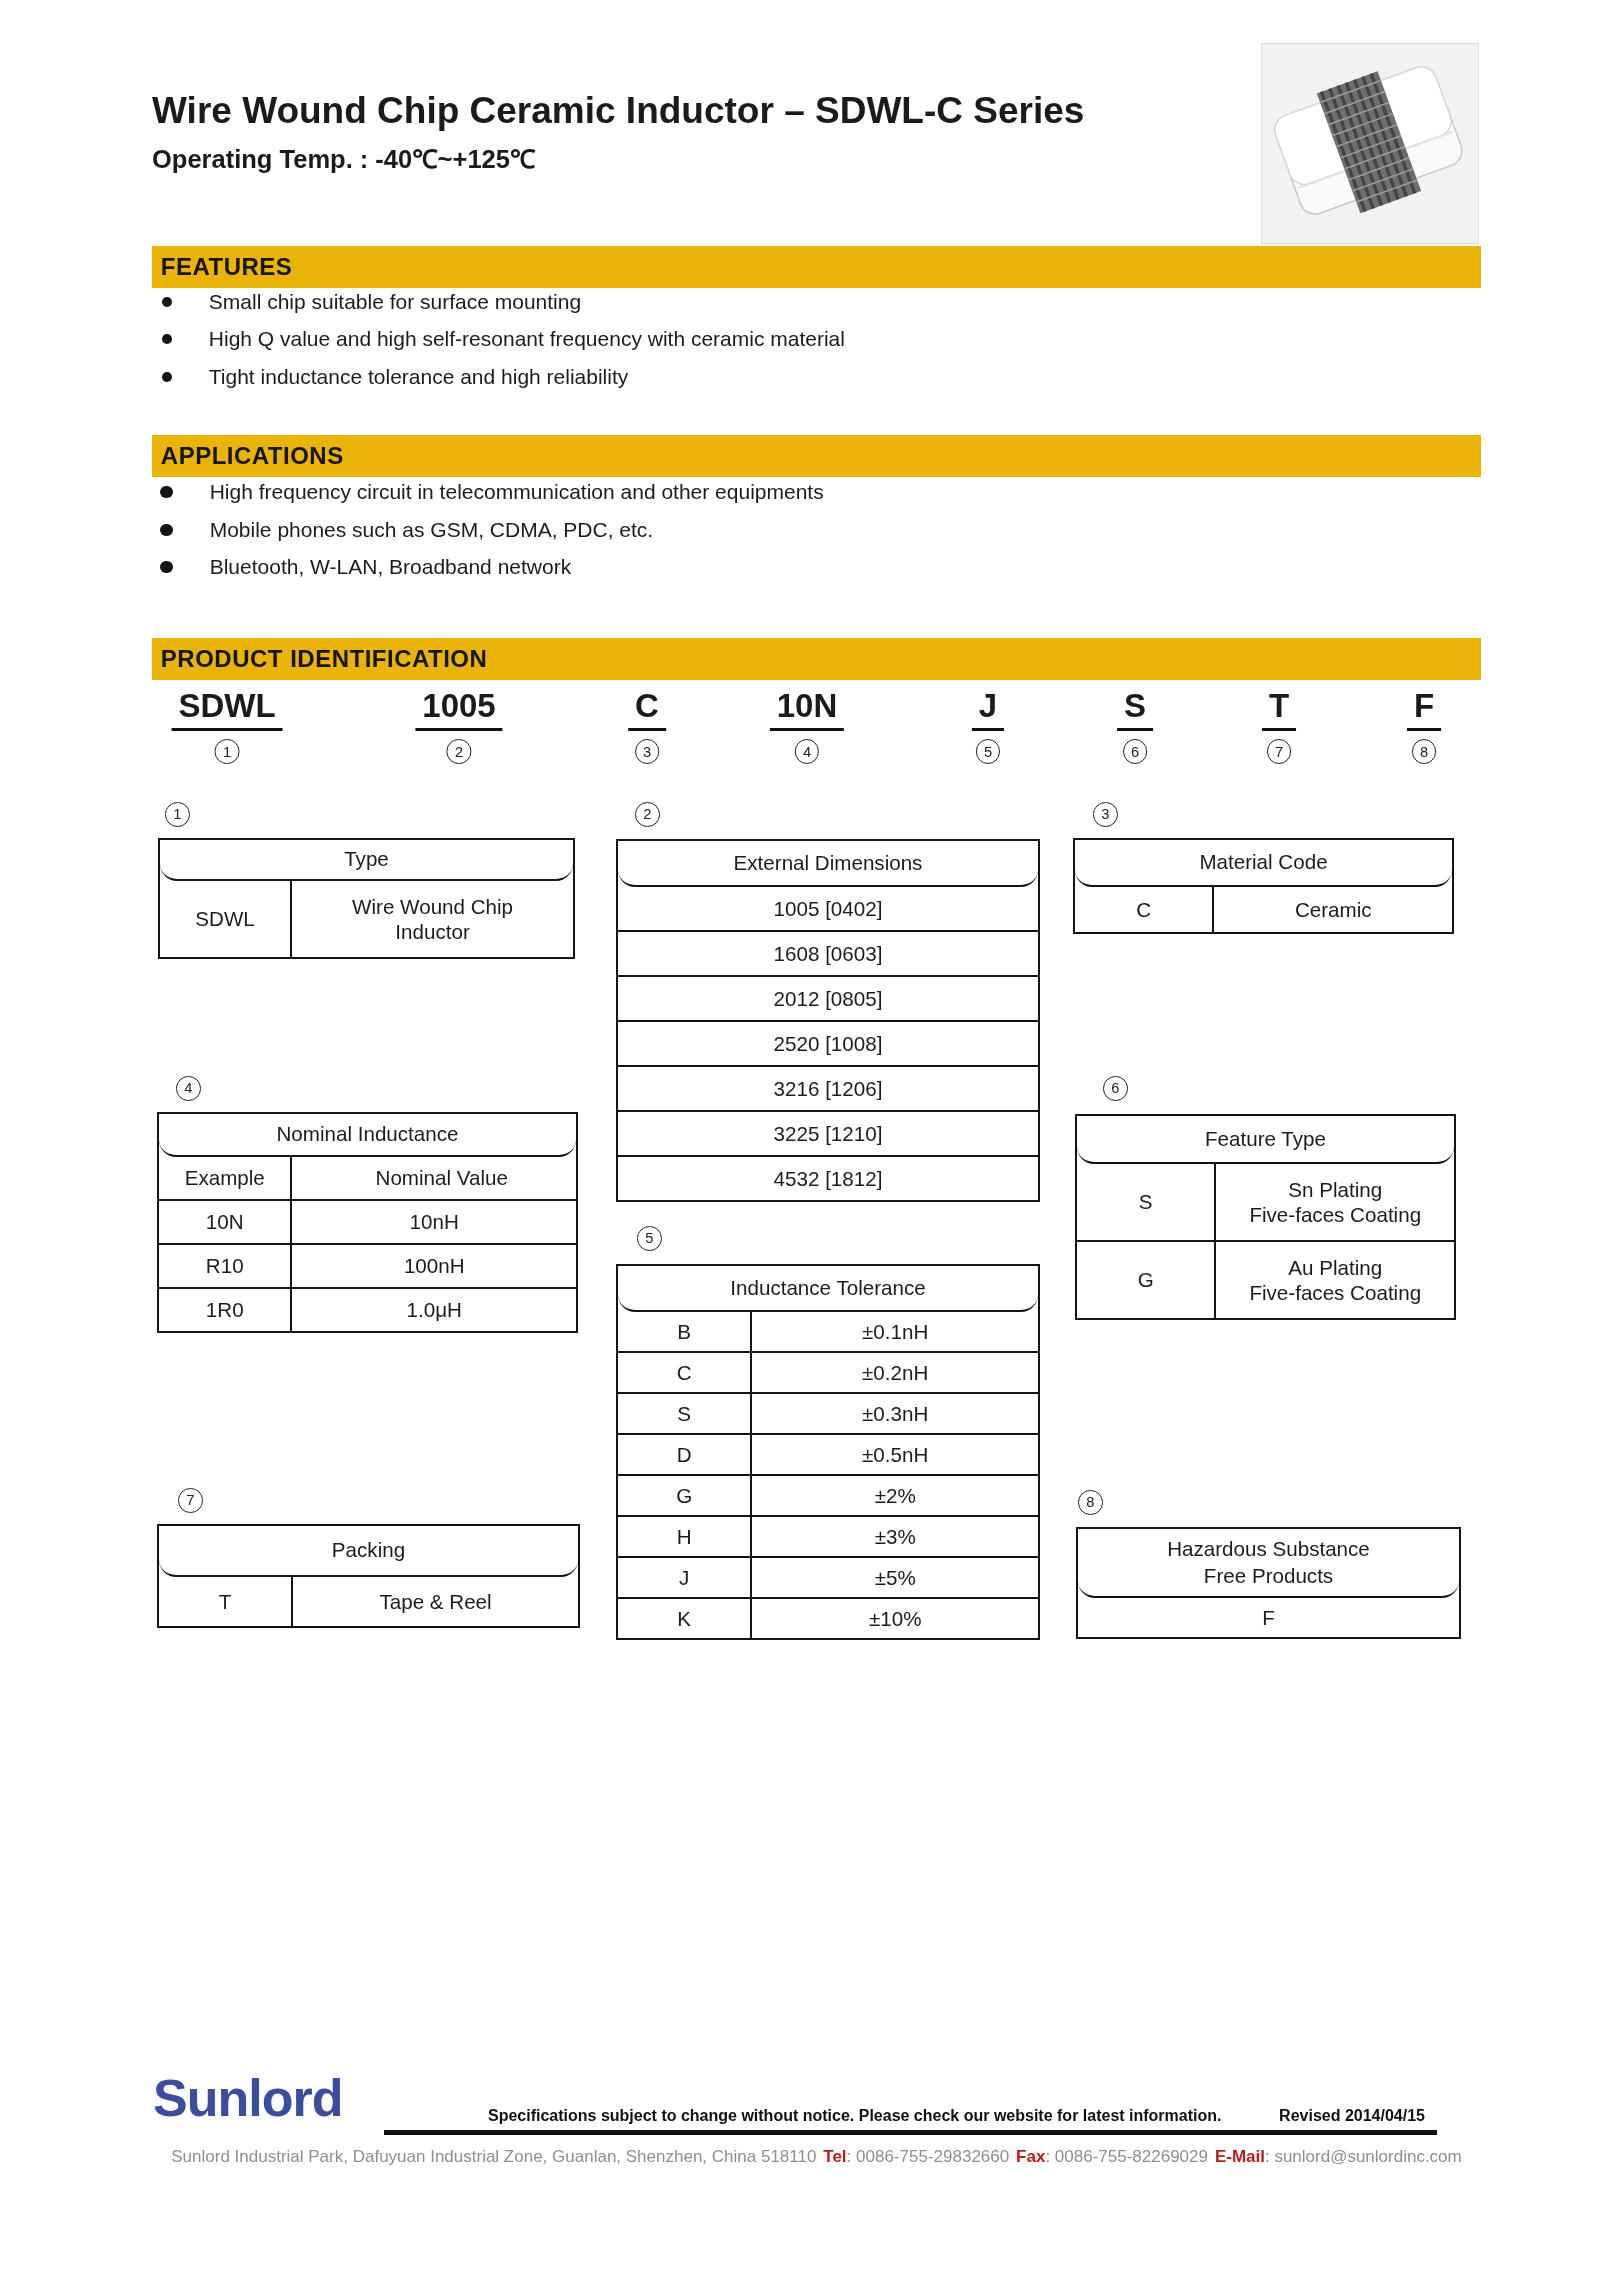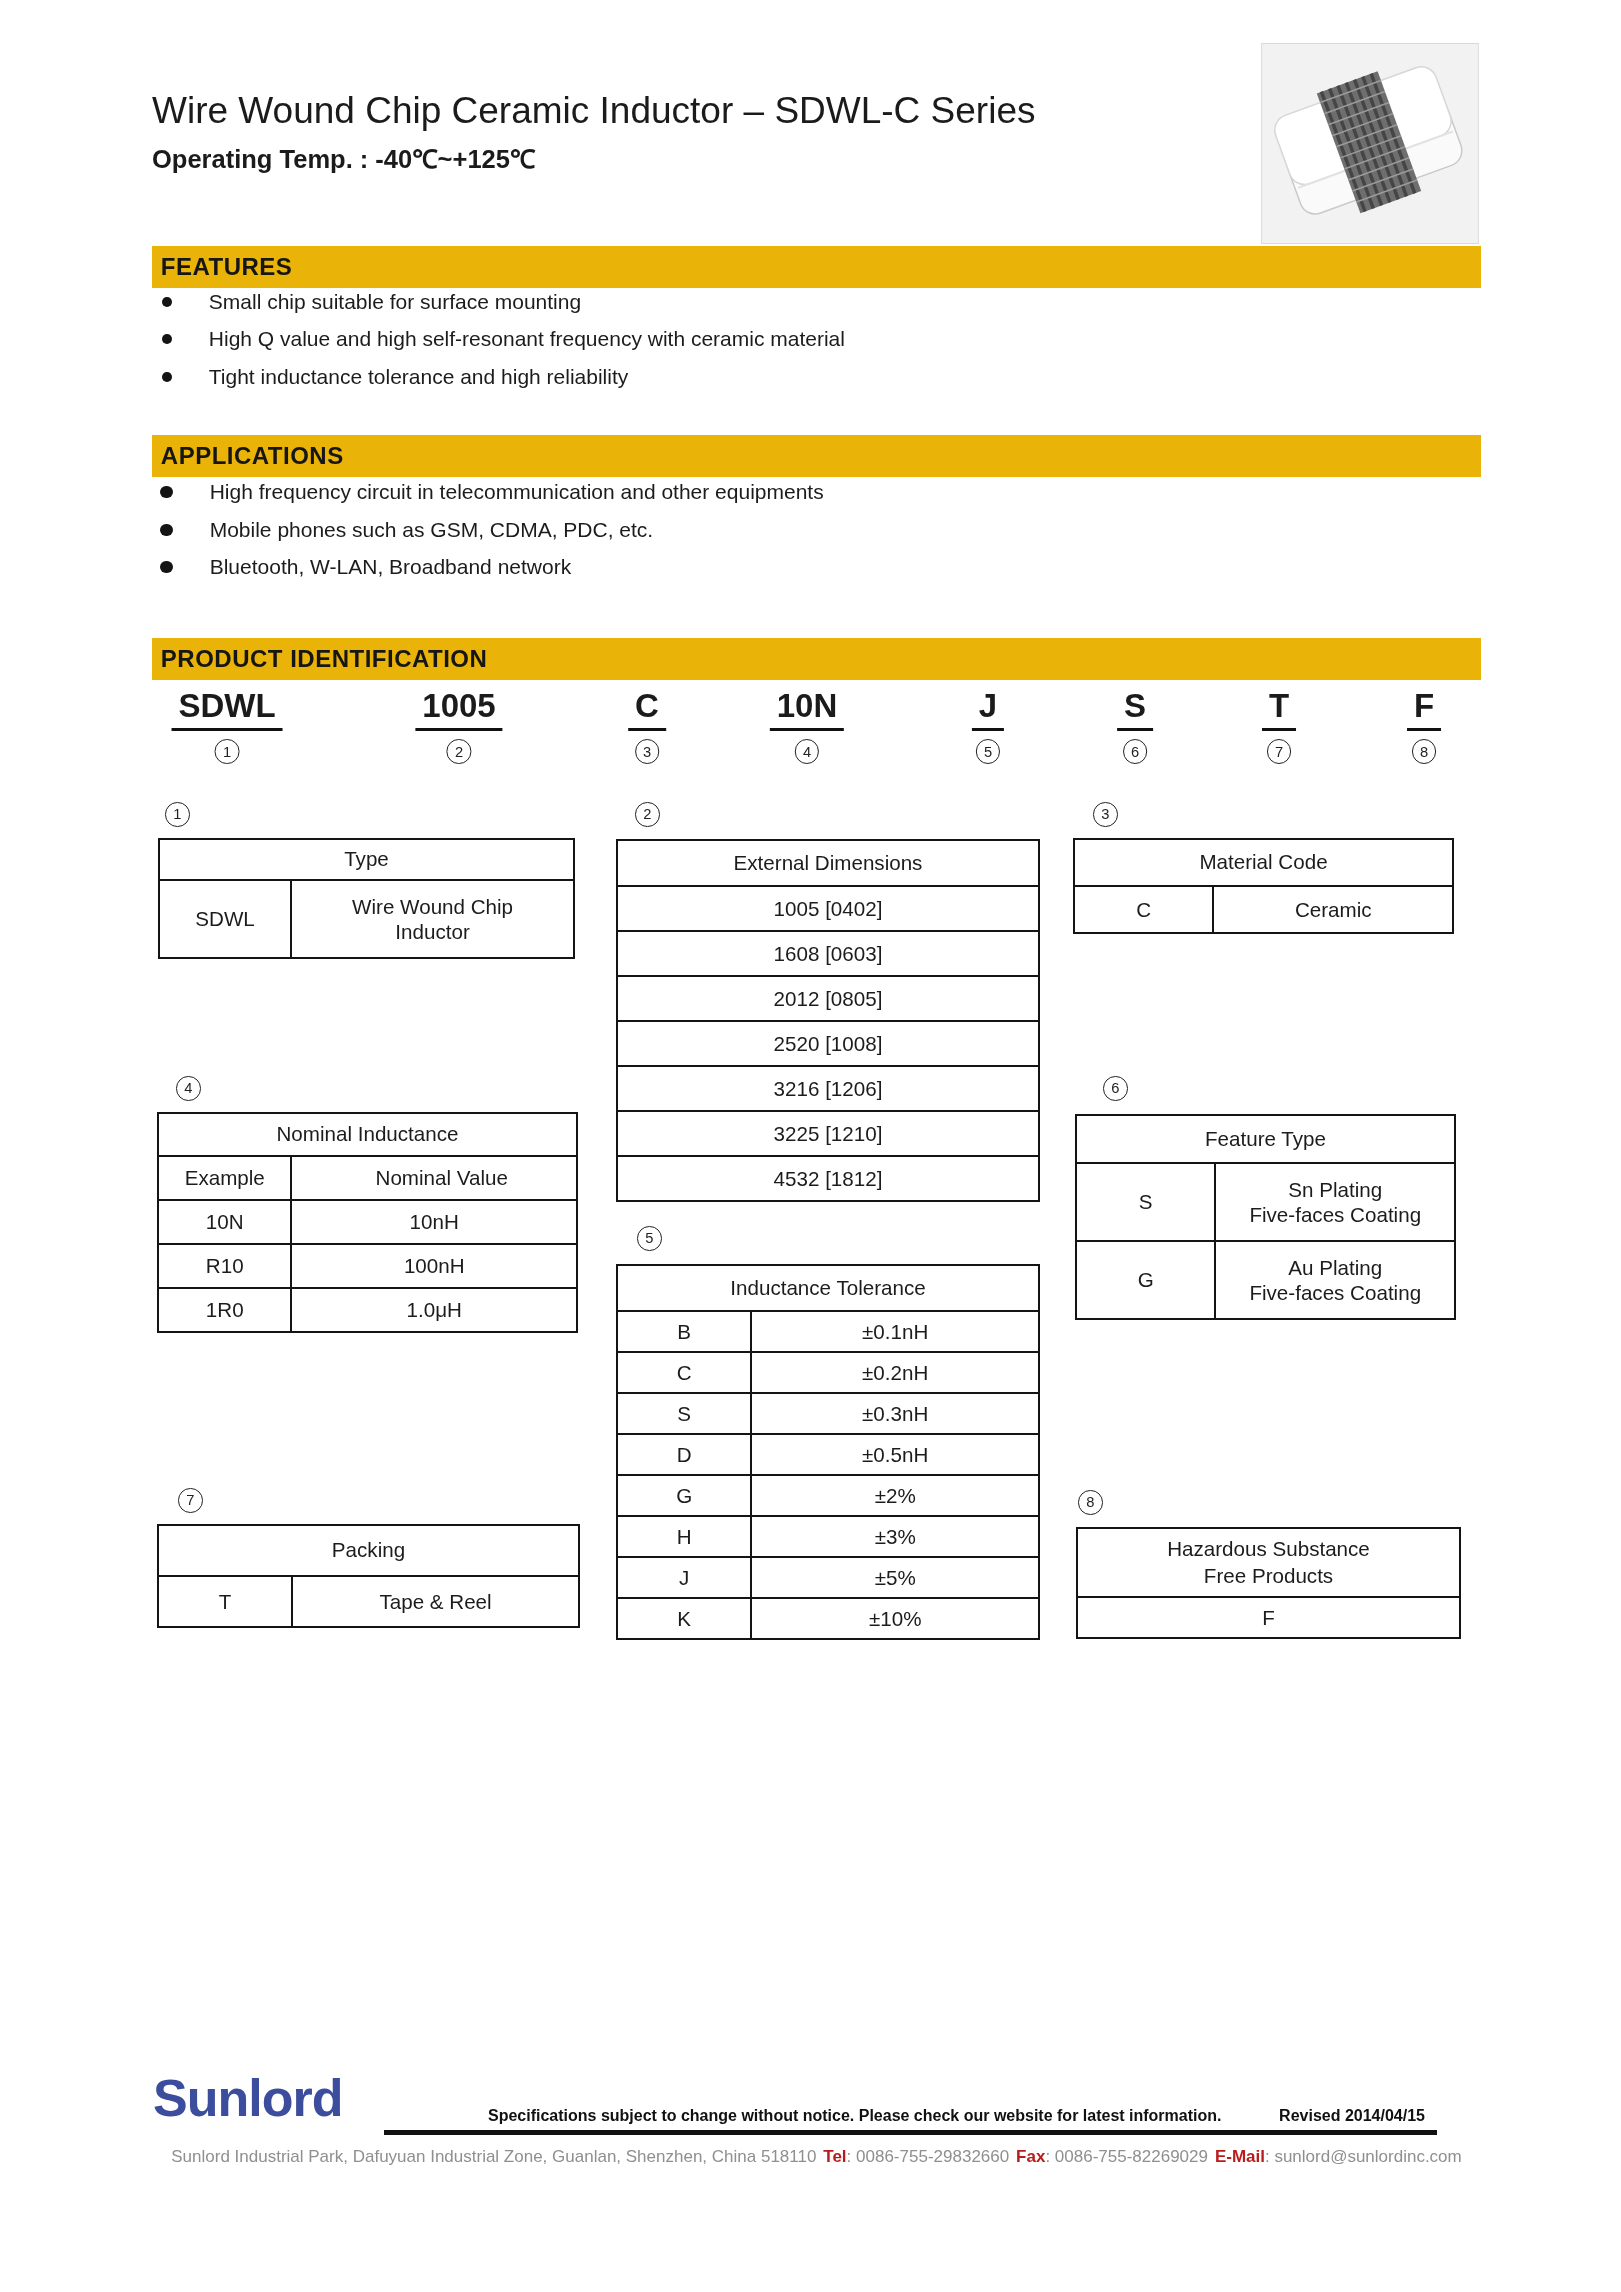--- a/index.html
+++ b/index.html
@@ -1,21 +1,21 @@
 <!DOCTYPE html>
 <html><head>
 <meta charset="utf-8">
 <style>
   html,body { margin:0; padding:0; background:#ffffff; }
   .page {
     position:relative; width:1621px; height:2293px; background:#ffffff;
     font-family:"Liberation Sans", sans-serif; color:#1b1b1b; overflow:hidden;
   }
   
-  .title { position:absolute; left:152px; top:90px; font-size:37px; font-weight:normal; letter-spacing:0px; margin:0; }
+  .title { position:absolute; left:152px; top:90px; font-size:37px; font-weight:bold; letter-spacing:0px; margin:0; }
   .optemp { position:absolute; left:152px; top:141px; font-size:25.5px; font-weight:bold; }
   .chip-img { position:absolute; left:1261px; top:43px; width:218px; height:201px; }
 
   
   .bar {
     position:absolute; left:152px; width:1329px; height:42px; background:#eab308;
     display:flex; align-items:center; padding-left:8.8px; box-sizing:border-box;
     font-weight:bold; font-size:24px; letter-spacing:0.5px; color:#161616;
   }
   
@@ -30,21 +30,21 @@
   .circ {
     display:inline-flex; align-items:center; justify-content:center;
     width:24.5px; height:24.5px; border:1.6px solid #222; border-radius:50%;
     font-size:14.7px; color:#222; box-sizing:border-box; background:#fff;
   }
   .seg .circ { margin-top:8.8px; }
   .tbl-num { position:absolute; }
 
   
   .tbl { position:absolute; border:2.9px solid #141414; background:#fff; font-size:20.6px; color:#1c1c1c; }
-  .tbl .hdr { display:flex; flex-direction:column; align-items:center; justify-content:center; border-bottom:2px solid #141414; text-align:center; line-height:26.5px; }
+  .tbl .hdr { display:flex; flex-direction:column; align-items:center; justify-content:center; border-bottom:2px solid #141414; text-align:center; line-height:26.5px;border-radius:17px; }
   .tbl .row { display:flex; border-bottom:2px solid #141414; }
   .tbl .row:last-child { border-bottom:none; }
   .tbl .c1 { display:flex; align-items:center; justify-content:center; border-right:2px solid #141414; box-sizing:border-box; }
   .tbl .c2 { flex:1; display:flex; flex-direction:column; justify-content:center; text-align:center; line-height:25.5px; }
   .tbl .full { flex:1; display:flex; align-items:center; justify-content:center; text-align:center; }
   .w32 { width:32%; } .w37 { width:37%; }
 
   
   .logo { position:absolute; left:153px; top:2068px; font-size:52px; font-weight:bold; color:#3c4d9d; letter-spacing:-1px; }
   .notice-row { position:absolute; left:488px; top:2107px; width:937px; display:flex; justify-content:space-between; font-weight:bold; font-size:16px; color:#111; white-space:nowrap; }

